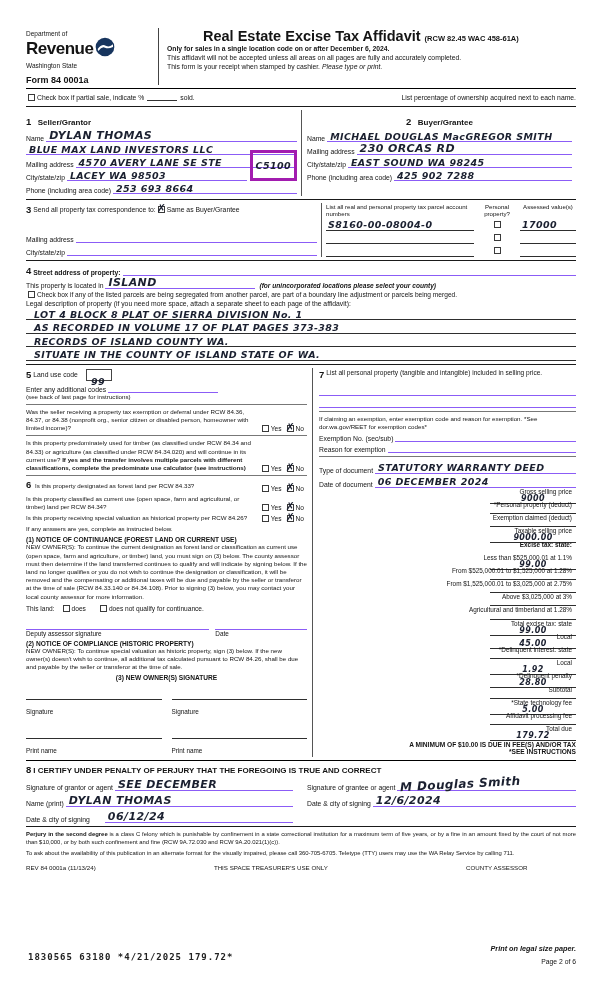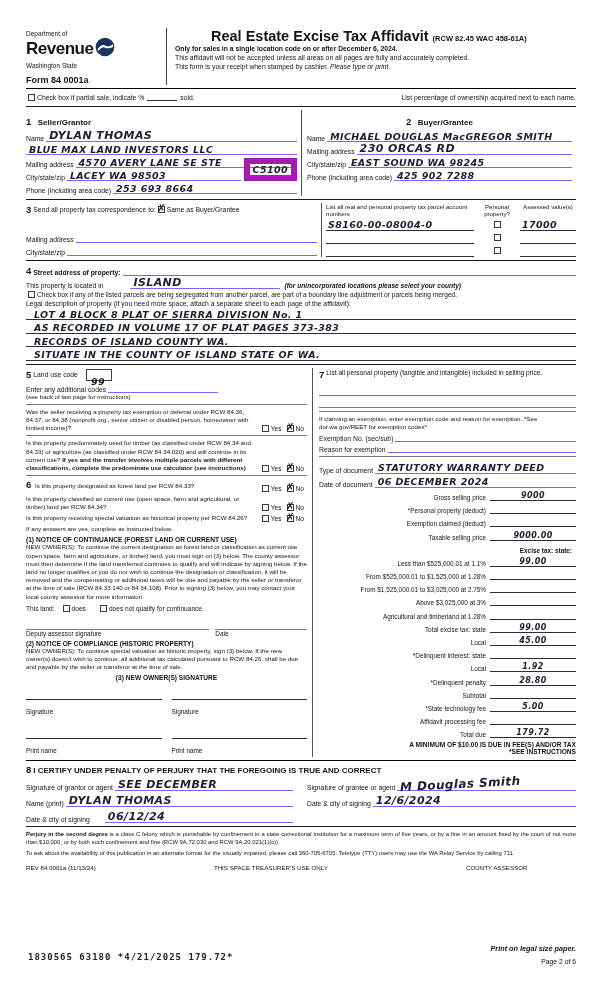--- a/index.html
+++ b/index.html
@@ -7,21 +7,21 @@
   body { width:600px; font-family:"Liberation Sans", sans-serif; color:#141414; }
   .page { position:relative; width:600px; height:990px; background:#ffffff; overflow:hidden; }
   .form { position:absolute; left:26px; top:28px; width:550px; }
 
   .hw { font-family:"DejaVu Sans", sans-serif; font-style:italic; font-weight:700;
         color:var(--ink,#1b2030); letter-spacing:.4px; font-size:9.5px; line-height:1; }
   .hw-lg { font-size:11px; }
   .hwsm { font-size:8px; }
 
   
-  .hdr { display:flex;gap:8px; }
+  .hdr { display:flex; }
   .logo-block { width:132px; padding:2px 6px 0 0; }
   .dept-prefix { font-size:6.5px; }
   .dept-row { display:flex; align-items:center; gap:2px; }
   .dept-name { font-size:17px; font-weight:bold; letter-spacing:-0.5px; }
   .dept-sub { font-size:6.5px; margin-top:1px; }
   .form-number { font-size:9px; font-weight:bold; margin-top:6px; }
   .title-block { flex:1; border-left:1px solid #444; padding-left:8px; }
   .title-row { display:flex; align-items:baseline; gap:4px;margin-left:36px; }
   .ttl { font-size:14.5px; font-weight:bold; white-space:nowrap; }
   .ttl-ref { font-size:7.5px; font-weight:bold; }
@@ -45,21 +45,21 @@
   
   .frow { display:flex; align-items:flex-end; height:13px; }
   .flbl { font-size:6.8px; white-space:nowrap; padding-right:2px; }
   .fline { flex:1; border-bottom:1px solid #8b5cf6; height:12px; display:flex; align-items:flex-end; padding:0 3px; overflow:visible; }
   .sec-num { font-weight:bold; font-size:9.5px; padding-right:2px; }
   .sec-name { font-weight:bold; font-size:8px; }
 
   .sec12 { display:flex; }
   .sec12 .col { width:50%; padding:1px 4px 2px 0; }
   .sec12 .col + .col { border-left:1px solid #555; padding-left:5px;text-align:center; }
-  .citybox { border:6px solid #a21caf; padding:1px 3px; margin-left:3px; }
+  .citybox { border:3px solid #a21caf; padding:8px 3px; margin-left:3px; }
 
   
   .sec3 { display:flex; }
   .s3l { width:295px; padding-right:4px; }
   .s3l .intro { font-size:6.8px; display:flex; align-items:center; height:13px; }
   .s3r { flex:1; border-left:1px solid #555; padding-left:4px; }
   .s3head { display:flex; font-size:6.1px; line-height:1.2; }
   .ph { flex:1; }
   .pph { width:46px; text-align:center; }
   .avh { width:56px; text-align:center; }
@@ -93,21 +93,21 @@
   .sig2 { display:flex; gap:10px; margin-top:8px; }
   .sig2 .sigc { flex:1; }
   .sigline { border-bottom:1px solid #2e2e2e; height:11px; }
   .siglbl { font-size:6.4px; margin-top:1px; }
   .dep-row { display:flex; align-items:flex-end; gap:6px; margin-top:8px; font-size:6.4px; }
   .dep-row .fline { height:10px; }
 
   
   .s7title { display:flex; margin-top:1px; }
   .exnote { font-size:6.2px; line-height:1.3; margin-top:2px; }
-  .trow { display:flex; align-items:flex-end; height:13.2px; font-size:6.4px; }
+  .trow { display:flex; align-items:flex-end; height:13.2px; font-size:6.4px;flex-direction:column; }
   .tlbl { flex:1; text-align:right; padding-right:4px; white-space:nowrap; }
   .tline { width:86px; border-bottom:1px solid #2e2e2e; height:12px; display:flex; align-items:flex-end; justify-content:center; }
   .trow.thead .tlbl { text-align:right; font-weight:bold; }
   .minnote { font-size:6.6px; font-weight:bold; text-align:right; margin-top:3px; }
   .seeinstr { font-size:6.6px; font-weight:bold; text-align:right; }
 
   
   .sec8 { margin-top:2px; }
   .s8title { display:flex; align-items:baseline; }
   .s8cols { display:flex; }
@@ -295,21 +295,21 @@
     <div class="rule"></div>
 
     <div class="sec4">
       <div class="frow" style="height:12px;">
         <span class="sec-num">4</span>
         <span class="flbl" style="font-weight:bold;">Street address of property:</span>
         <span class="fline"></span>
       </div>
       <div class="trow1">
         <span class="flbl">This property is located in</span>
-        <span class="fline" style="max-width:150px;margin-left:25px;">
+        <span class="fline" style="max-width:150px;">
             <span class="hw hw-lg">ISLAND</span>
           </span>
         <span class="loc-note">(for unincorporated locations please select your county)</span>
       </div>
       <div class="cbline">
         <span class="cb"></span>
         <span>Check box if any of the listed parcels are being segregated from another parcel, are part of a boundary line adjustment or parcels being merged.</span>
       </div>
       <div class="legal-lbl">Legal description of property (if you need more space, attach a separate sheet to each page of the affidavit):</div>
       <div class="legal-line">

